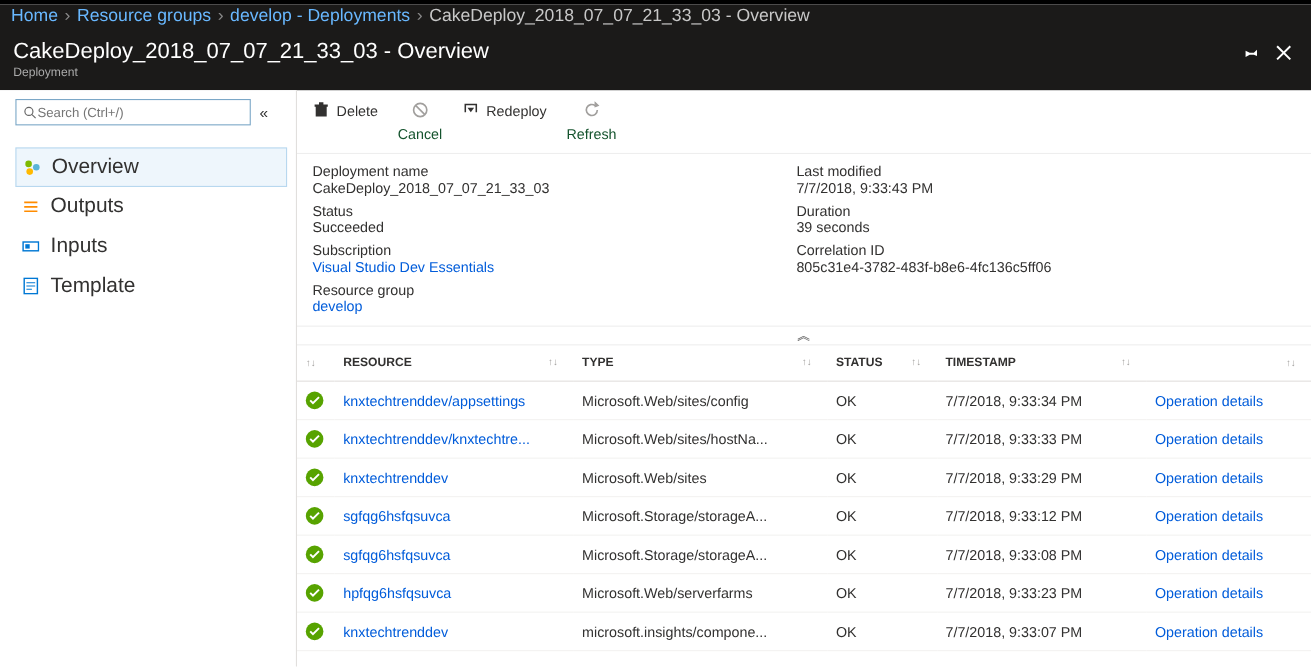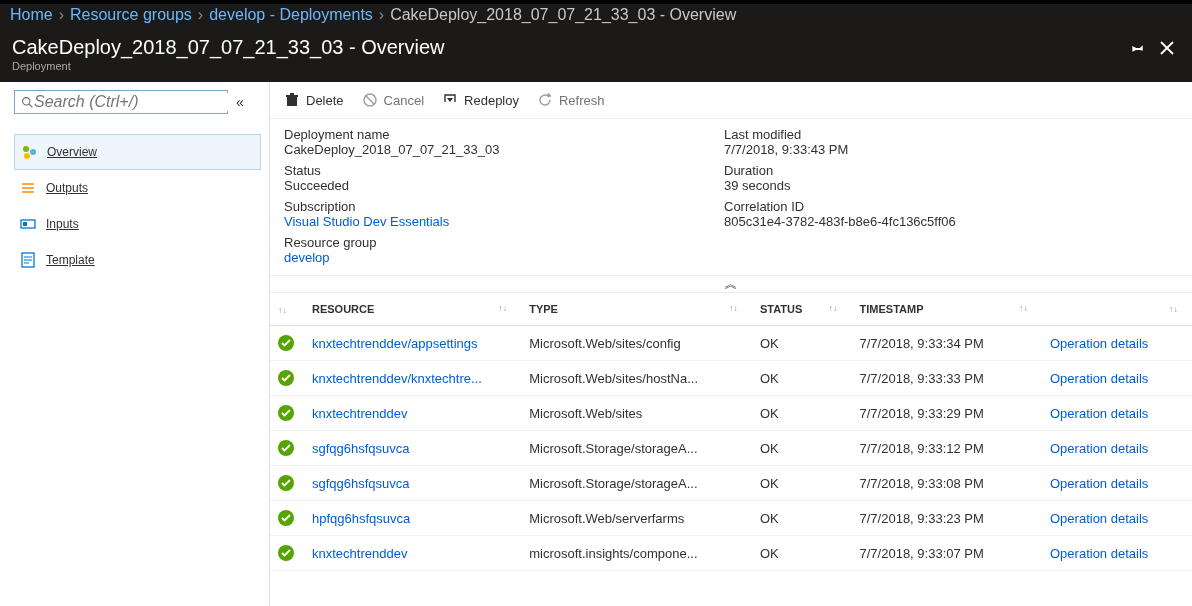--- a/index.html
+++ b/index.html
@@ -18,34 +18,34 @@
   .title-sub { font-size: 11px; color: #aaa; margin-top: 1px; }
   .title-actions { display: flex; align-items: center; gap: 14px; padding-top: 4px; padding-right: 6px; }
   .title-actions svg, .title-actions span.icon { fill: #fff; color: #fff; }
 
   .workarea { display: flex; height: calc(606px - 4px - 22px - 48px); }
 
   
   .sidebar { width: 270px; border-right: 1px solid #e1dfdd; padding: 8px 8px 8px 14px; background: #fff; }
   .search-wrap { display: flex; align-items: center; gap: 8px; }
   .search { display: flex; align-items: center; border: 1px solid #7ba7c7; width: 214px; height: 24px; padding: 0 6px; color: #888; }
-  .search input { border: none; outline: none; flex: 1; font-style: italic; font-size: 16px; color: #0c4a6e; }
+  .search input { border: none; outline: none; flex: 1; font-size: 12px; color: #0c4a6e; }
   .collapse { font-size: 14px; color: #333; cursor: pointer; }
 
   .nav { margin-top: 20px; list-style: none; }
-  .nav li { display: flex; align-items: center; height: 36px; padding: 0 6px; gap: 10px; cursor: pointer; font-size: 12px; color: #323130; text-decoration: underline; }
+  .nav li { display: flex; align-items: center; height: 36px; padding: 0 6px; gap: 10px; cursor: pointer; font-size: 19px; color: #323130; }
   .nav li.selected { background: #eef6fc; border: 1px solid #b8d8ef; }
   .nav li svg { flex: 0 0 16px; }
   .nav li span.label { }
 
   
   .main { flex: 1; display: flex; flex-direction: column; overflow: hidden; }
   .toolbar { display: flex; align-items: flex-start; gap: 18px; padding: 10px 14px; border-bottom: 1px solid #eee; }
   .tool-btn { display: flex; align-items: center; gap: 6px; color: #323130; cursor: pointer; }
-  .tool-btn.disabled { color: #737373; cursor: default; }
+  .tool-btn.disabled { color: #14532d; cursor: default; flex-direction: column; }
   .tool-btn svg { width: 16px; height: 16px; }
   .tool-btn.disabled svg { stroke: #a19f9d; fill: #a19f9d; }
 
   .props { display: grid; grid-template-columns: 440px 1fr; padding: 8px 14px 10px; font-size: 13px; row-gap: 6px; border-bottom: none; }
   .prop-label { color: #323130; }
   .prop-val { color: #323130; }
   a.link { color: #015cda; text-decoration: none; }
 
   .collapse-strip { height: 18px; border-top: 1px solid #eee; border-bottom: 1px solid #eee; display: flex; align-items: center; justify-content: center; color: #666; cursor: pointer; }
 

